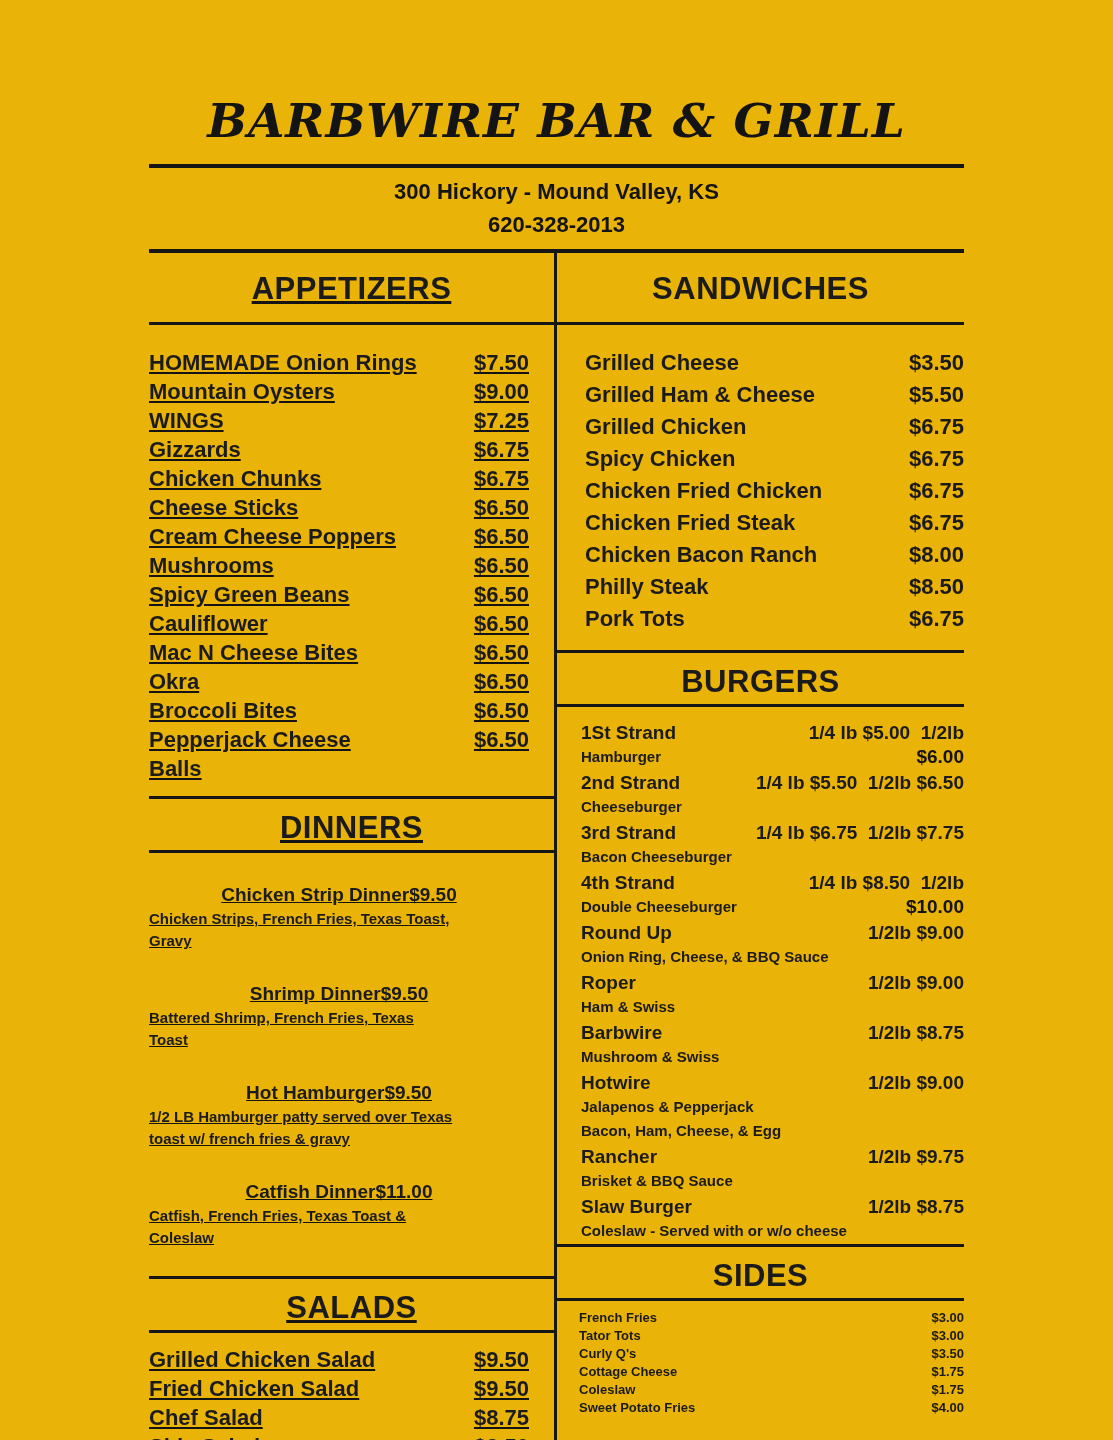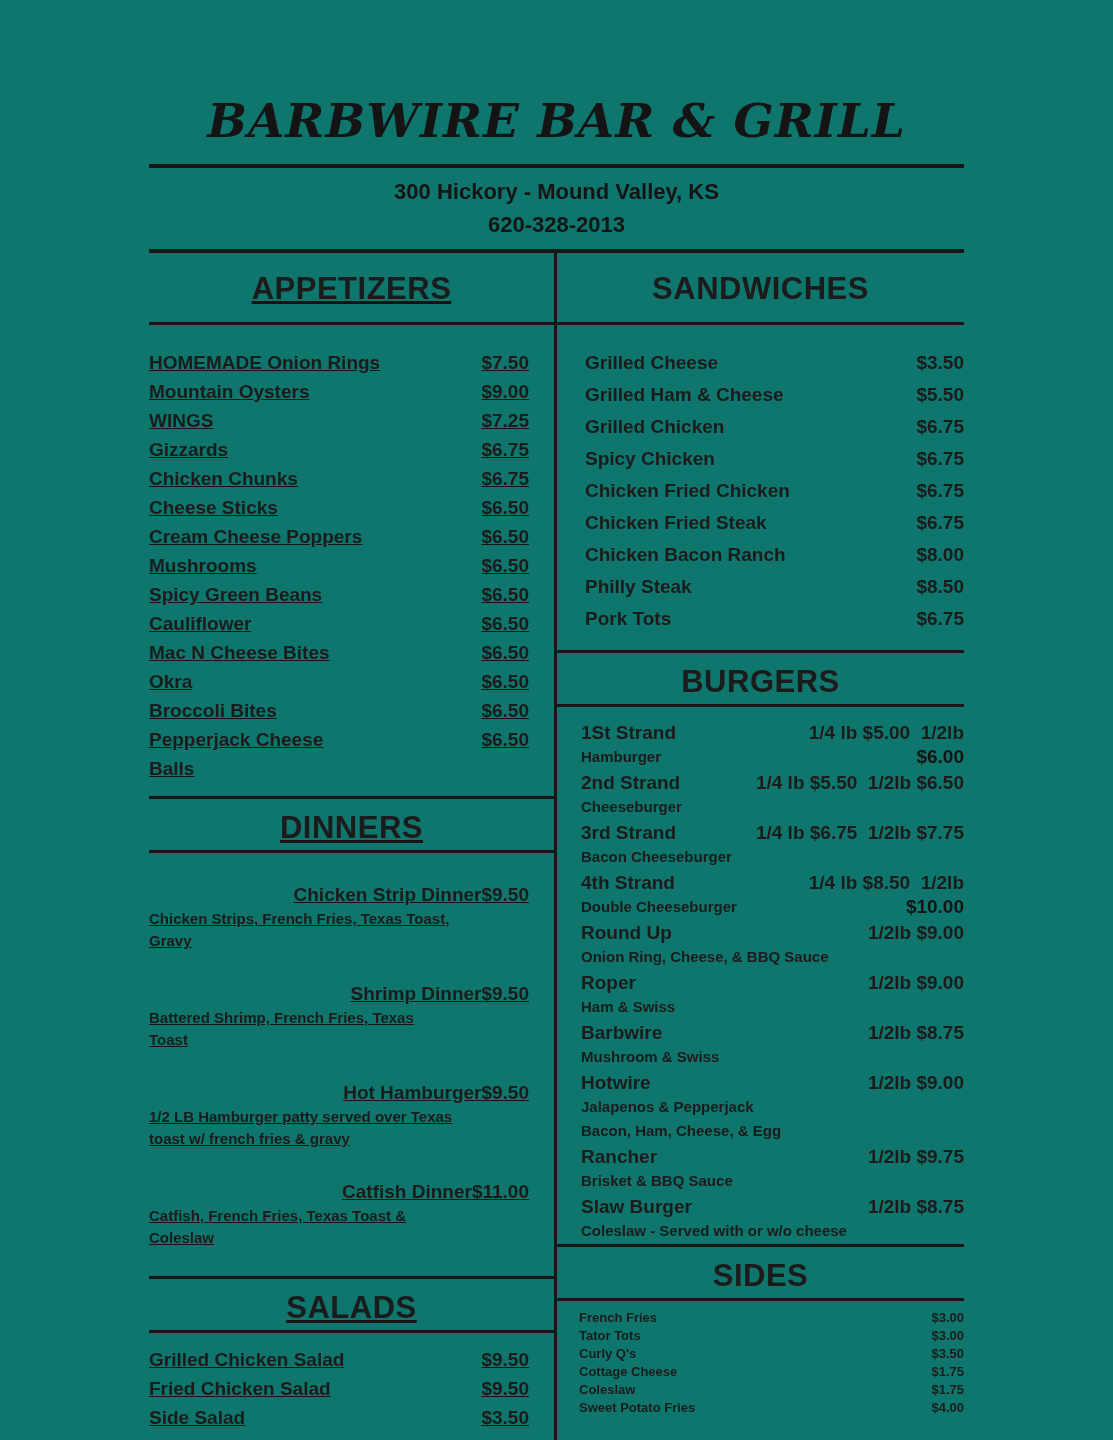--- a/index.html
+++ b/index.html
@@ -1,20 +1,20 @@
 <!DOCTYPE html>
 <html><head>
 <meta charset="utf-8">
 <style>
   * { margin:0; padding:0; box-sizing:border-box; }
   html,body { background:#e8e8e8; }
   .page {
     width:1113px; height:1440px;
     margin:0 auto;
-    background:#0f766e;
+    background:#eab308;
     color:#141414;
     font-family:"Liberation Sans","DejaVu Sans",sans-serif;
     display:flex; flex-direction:column;
     overflow:hidden;
   }
   .inner { width:815px; margin:0 auto; display:flex; flex-direction:column; flex:1; }
 
   
   .hdr { text-align:center; padding-top:94px; }
   .hdr h1 {
@@ -42,34 +42,34 @@
     letter-spacing:0.5px; color:#1b1b1b; line-height:38px;
   }
   .sec-top h2.sec { margin:17px 0 14px; }
   
   .sec-mid h2.sec { margin:10px 0 3px; }
 
   
   .list { margin-top:23px; }
   .row {
     display:flex; justify-content:space-between; align-items:flex-start;
-    font-size:19px; font-weight:600; line-height:29px; color:#1b1b1b;
+    font-size:22px; font-weight:600; line-height:29px; color:#1b1b1b;
   }
   .row .pr { white-space:pre;text-align:right; }
   .col-l .row { padding-right:25px; }
   .col-r .row { padding-left:28px; }
   .row.wrap .nm { max-width:210px; }
 
   
   .list.sand .row { margin-bottom:3px; }
 
   
   .list.din { margin-top:16px; }
   .din-item { padding-right:25px; margin-bottom:3px; }
-  .din-line { display:flex; justify-content:flex-end; font-size:19px; font-weight:600; line-height:27px; color:#1b1b1b;margin-top:28px; }
+  .din-line { display:flex; justify-content:center; font-size:19px; font-weight:600; line-height:27px; color:#1b1b1b;margin-top:28px; }
   .din-line .pr { white-space:pre; }
   .din-desc { font-size:15px; font-weight:600; line-height:22px; max-width:305px; color:#1b1b1b; }
 
   
   .list.burg { margin-top:13px; }
   .b-item { padding-left:24px; margin-bottom:2px; }
   .b-l1 { display:flex; justify-content:space-between; align-items:baseline;
           font-size:19px; font-weight:600; line-height:26px; color:#1b1b1b; }
   .b-l1 .pr { white-space:pre; }
   .b-l2 { display:flex; justify-content:space-between; align-items:flex-start; line-height:22px; }
@@ -210,20 +210,24 @@
           <div class="list" style="margin-top:12px;">
             <div class="row">
                 <span class="nm">Grilled Chicken Salad</span>
                 <span class="pr">$9.50</span>
               </div>
             <div class="row">
                 <span class="nm">Fried Chicken Salad</span>
                 <span class="pr">$9.50</span>
               </div>
             <div class="row">
+                <span class="nm">Chef Salad</span>
+                <span class="pr">$8.75</span>
+              </div>
+            <div class="row">
                 <span class="nm">Side Salad</span>
                 <span class="pr">$3.50</span>
               </div>
           </div>
         </div>
       </div>
 
       <div class="col-r">
 
         <div class="sec-top">

